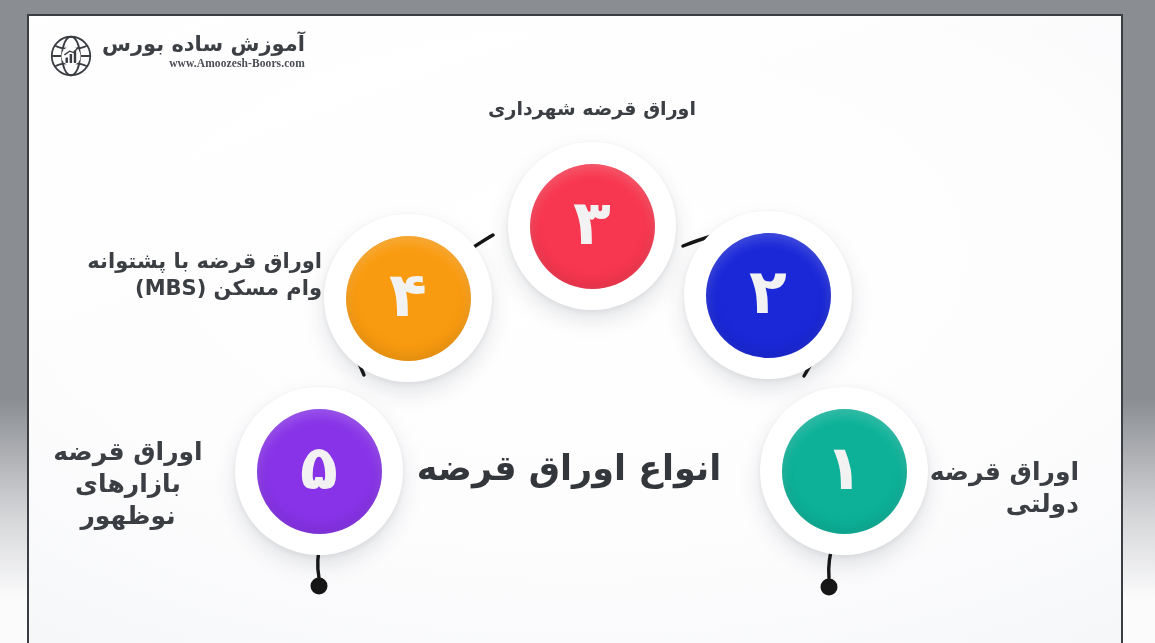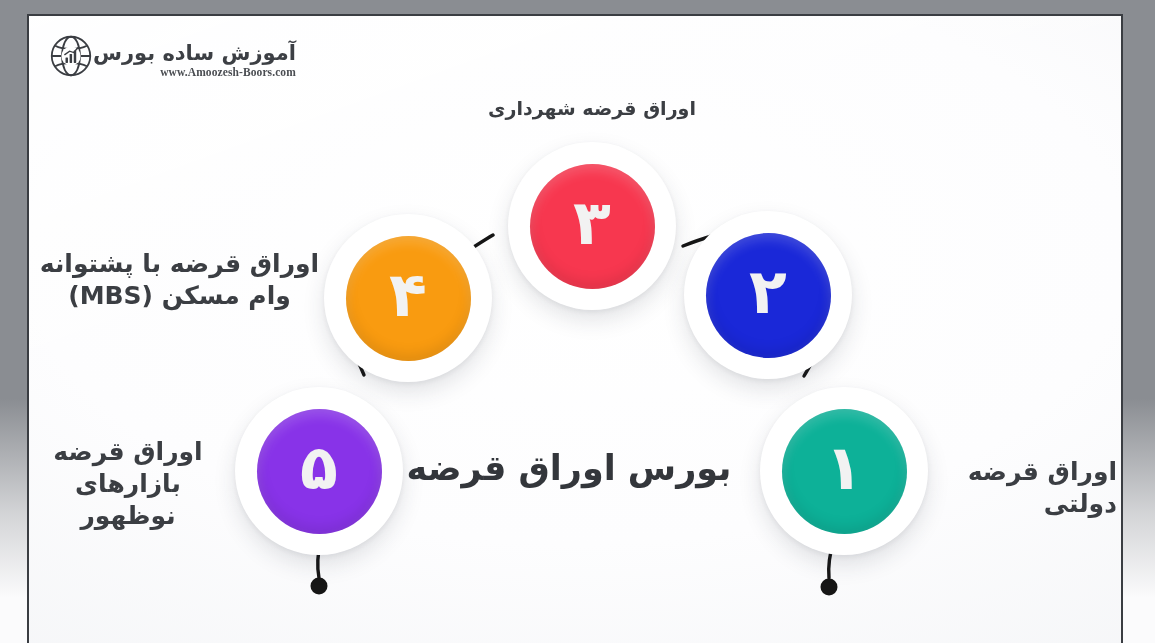--- a/index.html
+++ b/index.html
@@ -26,21 +26,21 @@
       radial-gradient(120% 110% at 50% 38%, #ffffff 0%, #fdfdfe 42%, #f4f5f7 78%, #eceef1 100%);
     overflow:hidden;
   }
   .panel-sheen{
     position:absolute;left:0;top:0;width:100%;height:100%;
     background:linear-gradient(160deg, rgba(255,255,255,0.9) 0%, rgba(255,255,255,0) 45%);
     pointer-events:none;
   }
 
   
-  .logo{position:absolute;left:20px;top:18px;display:flex;align-items:flex-end;}
+  .logo{position:absolute;left:20px;top:18px;display:flex;align-items:flex-start;gap:9px;}
   .logo-mark{width:44px;height:44px;flex:0 0 auto;}
   .logo-text{display:flex;flex-direction:column;align-items:flex-end;line-height:1;}
   .logo-fa{
     font-size:21px;font-weight:700;color:#3c3f44;direction:rtl;
     letter-spacing:-0.3px;
   }
   .logo-url{
     font-size:11.5px;font-weight:700;color:#4a4d52;margin-top:3px;letter-spacing:0.1px;font-family:Liberation Serif, serif;
   }
 
@@ -156,24 +156,24 @@
 
     <div class="node" style="left:206px;top:371px;width:168px;height:168px;">
       <div class="disc" style="width:125px;height:125px;background:#8833E8;font-size:62px;">
         <span>۵</span>
       </div>
     </div>
 
     <div class="label" style="left:383px;top:80px;width:360px;font-size:19px;">اوراق قرضه شهرداری</div>
 
 
-    <div class="label" style="left:860px;top:440px;width:228px;font-size:25px;text-align:right;">اوراق قرضه دولتی</div>
+    <div class="label" style="left:822px;top:440px;width:228px;font-size:25px;text-align:right;">اوراق قرضه دولتی</div>
 
-    <div class="label" style="left:8px;top:232px;width:285px;font-size:25px;">اوراق قرضه با پشتوانه
+    <div class="label" style="left:8px;top:232px;width:285px;font-size:21px;text-align:right;">اوراق قرضه با پشتوانه
 وام مسکن (MBS)</div>
 
     <div class="label" style="left:0px;top:420px;width:198px;font-size:25px;">اوراق قرضه
 بازارهای نوظهور</div>
 
-    <div class="center-title" style="left:370px;top:432px;width:340px;font-size:35px;">بورس اوراق قرضه</div>
+    <div class="center-title" style="left:370px;top:432px;width:340px;font-size:35px;">انواع اوراق قرضه</div>
 
   </div>
 </div>
 
 </body></html>

